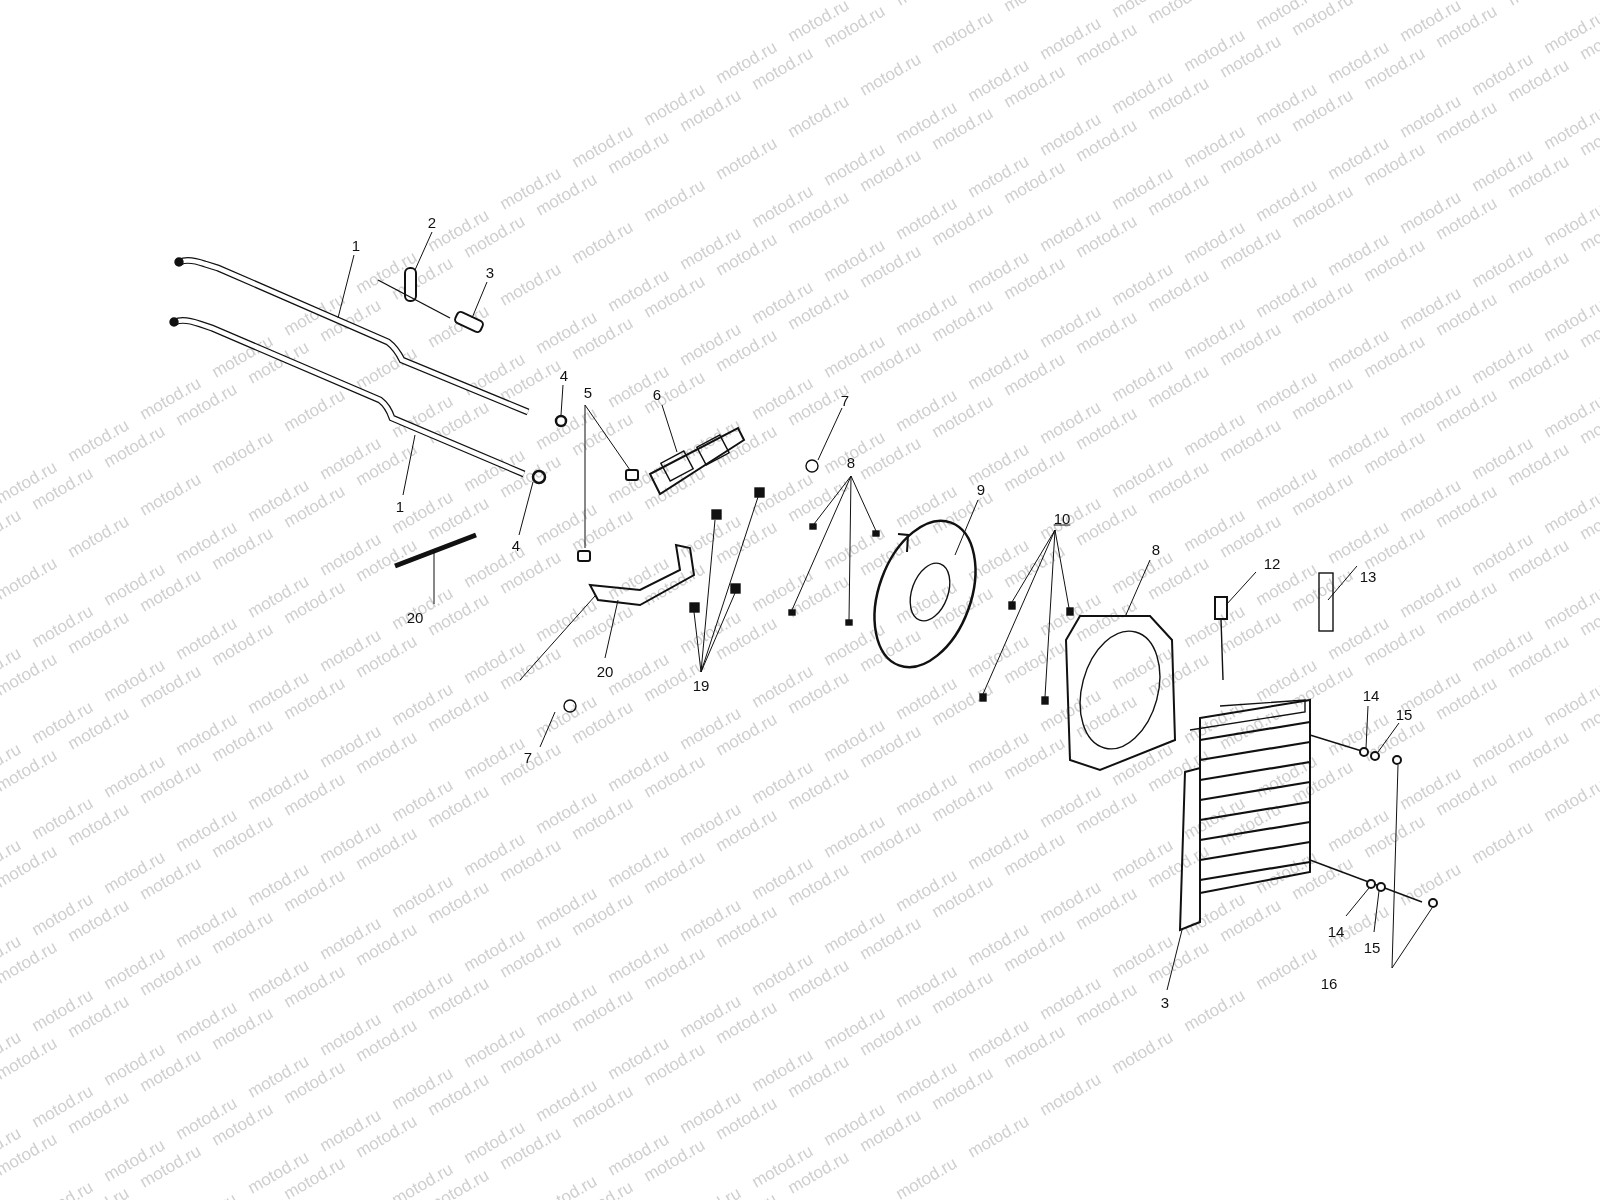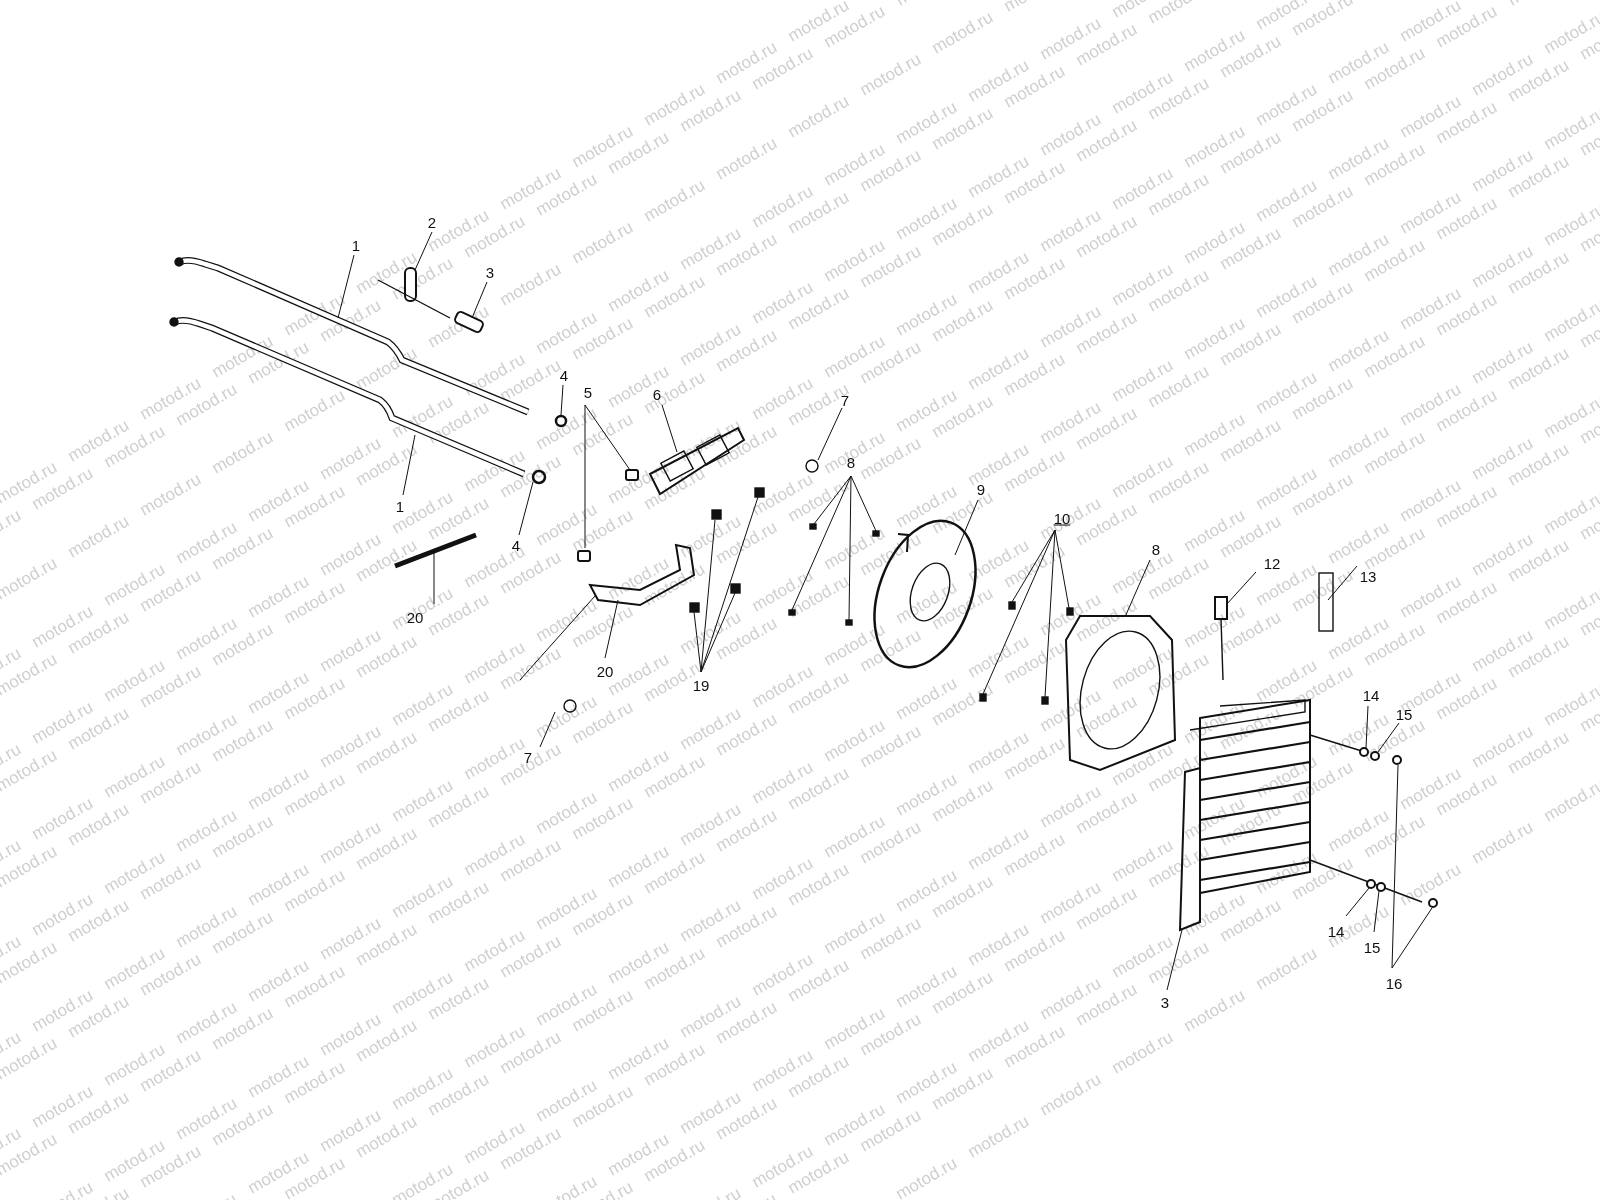--- a/index.html
+++ b/index.html
@@ -850,18 +850,18 @@
     <div class="lbl" style="left: 851px; top: 462px;">8</div>
     <div class="lbl" style="left: 981px; top: 489px;">9</div>
     <div class="lbl" style="left: 1062px; top: 518px; text-decoration: underline;">10</div>
     <div class="lbl" style="left: 1156px; top: 549px;">8</div>
     <div class="lbl" style="left: 1272px; top: 563px;">12</div>
     <div class="lbl" style="left: 1368px; top: 576px;">13</div>
     <div class="lbl" style="left: 1371px; top: 695px;">14</div>
     <div class="lbl" style="left: 1404px; top: 714px;">15</div>
     <div class="lbl" style="left: 1336px; top: 931px;">14</div>
     <div class="lbl" style="left: 1372px; top: 947px;">15</div>
-    <div class="lbl" style="left: 1394px; top: 983px;">16</div>
+    <div class="lbl" style="left: 1329px; top: 983px;">16</div>
     <div class="lbl" style="left: 1165px; top: 1002px;">3</div>
     <div class="lbl" style="left: 701px; top: 685px;">19</div>
     <div class="lbl" style="left: 605px; top: 671px;">20</div>
     <div class="lbl" style="left: 415px; top: 617px;">20</div>
   </div>
 
 </body></html>

